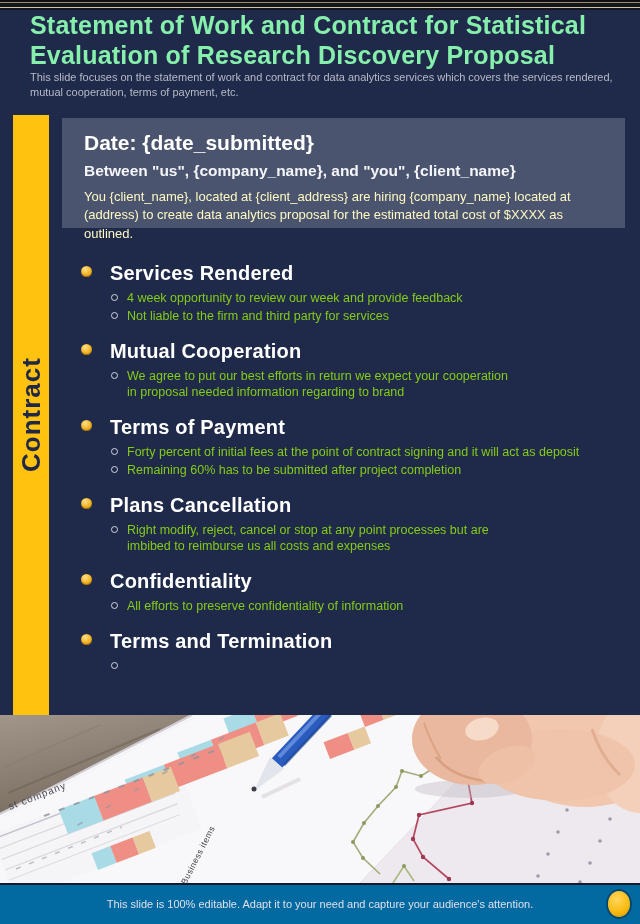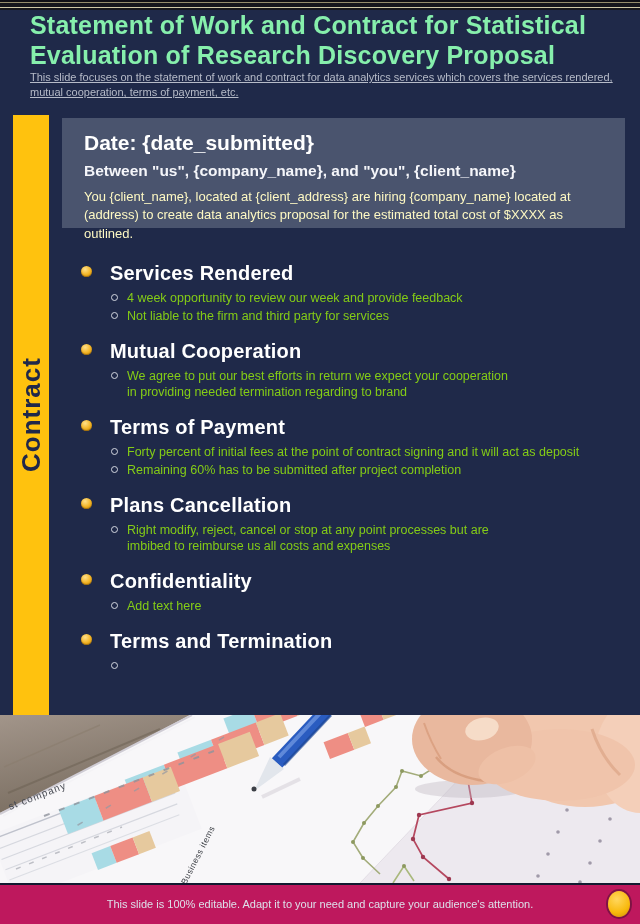--- a/index.html
+++ b/index.html
@@ -17,21 +17,21 @@
       #cfc8a6 7px, #cfc8a6 8.5px,
       #15161c 8.5px, #15161c 10px);
   }
   .title {
     position:absolute; left:30px; top:11px; width:590px;
     color:#86efac; font-size:25px; font-weight:bold; line-height:1.18;
     letter-spacing:0.2px; white-space:pre-line; margin:0;
   }
   .subtitle {
     position:absolute; left:30px; top:70px; width:600px;
-    color:#b6bbc8; font-size:11px; line-height:1.4; white-space:pre-line;text-decoration:underline;
+    color:#b6bbc8; font-size:11px; line-height:1.4; white-space:pre-line;
   }
   .side-tab {
     position:absolute; left:13px; top:115px; width:36px; height:600px;
     background:#ffc20e;
   }
   .side-tab-label {
     position:absolute; inset:0; display:flex; align-items:center; justify-content:center;
     writing-mode:vertical-rl; transform:rotate(180deg);
     font-size:26px; font-weight:bold; color:#20284a; letter-spacing:1px;
   }
@@ -59,21 +59,21 @@
   }
   .ring {
     position:absolute; left:1px; top:4px; width:7px; height:7px; box-sizing:border-box;
     border:1.3px solid #d3d7e0; border-radius:50%;
   }
 
   .photo { position:absolute; left:0; top:715px; width:640px; height:168px; }
 
   .footer {
     position:absolute; left:0; top:883px; width:640px; height:41px;
-    background:#be185d; border-top:2px solid #131a30; box-sizing:border-box;
+    background:#0369a1; border-top:2px solid #131a30; box-sizing:border-box;
   }
   .footer-text {
     text-align:center; padding-top:13px; font-size:11px; color:#dde0ea;
   }
   .footer-dot {
     position:absolute; right:10px; top:6px; width:22px; height:26px; border-radius:50%;
     background:radial-gradient(circle at 40% 32%, #ffd75e 0%, #f8b90c 60%, #c98d08 100%);
     box-shadow:0 0 0 2px rgba(10,12,24,0.35);
   }
 </style>
@@ -106,41 +106,41 @@
       <span class="bullet-dot"></span>
       <h3>Services Rendered</h3>
       <div class="sub-item"><span class="ring"></span><span>4 week opportunity to review our week and provide feedback</span></div>
       <div class="sub-item"><span class="ring"></span><span>Not liable to the firm and third party for services</span></div>
     </div>
 
     <div class="section">
       <span class="bullet-dot"></span>
       <h3>Mutual Cooperation</h3>
       <div class="sub-item"><span class="ring"></span><span>We agree to put our best efforts in return we expect your cooperation
-in providing needed termination regarding to brand</span></div>
+in proposal needed information regarding to brand</span></div>
     </div>
 
     <div class="section">
       <span class="bullet-dot"></span>
       <h3>Terms of Payment</h3>
       <div class="sub-item"><span class="ring"></span><span>Forty percent of initial fees at the point of contract signing and it will act as deposit</span></div>
       <div class="sub-item"><span class="ring"></span><span>Remaining 60% has to be submitted after project completion</span></div>
     </div>
 
     <div class="section">
       <span class="bullet-dot"></span>
       <h3>Plans Cancellation</h3>
       <div class="sub-item"><span class="ring"></span><span>Right modify, reject, cancel or stop at any point processes but are
 imbibed to reimburse us all costs and expenses</span></div>
     </div>
 
     <div class="section">
       <span class="bullet-dot"></span>
       <h3>Confidentiality</h3>
-      <div class="sub-item"><span class="ring"></span><span>Add text here</span></div>
+      <div class="sub-item"><span class="ring"></span><span>All efforts to preserve confidentiality of information</span></div>
     </div>
 
     <div class="section">
       <span class="bullet-dot"></span>
       <h3>Terms and Termination</h3>
       <div class="sub-item"><span class="ring"></span></div>
     </div>
 
   </div>
 

